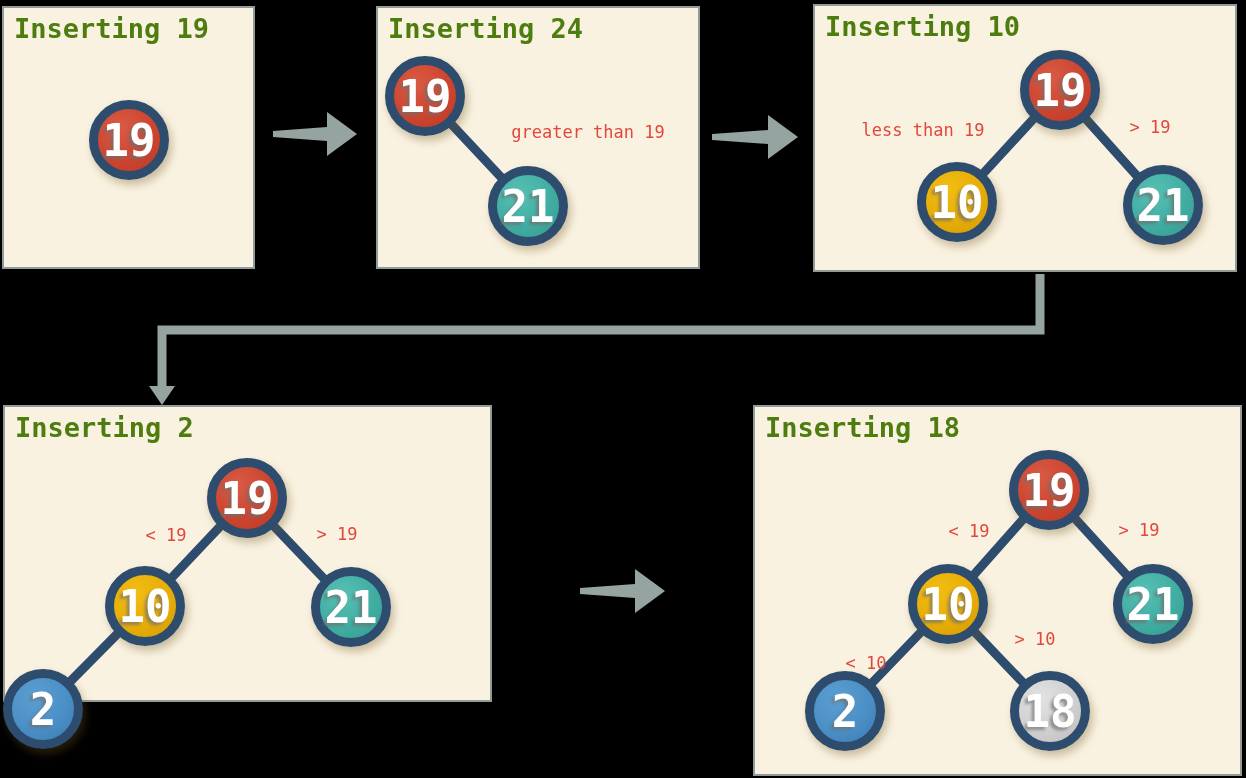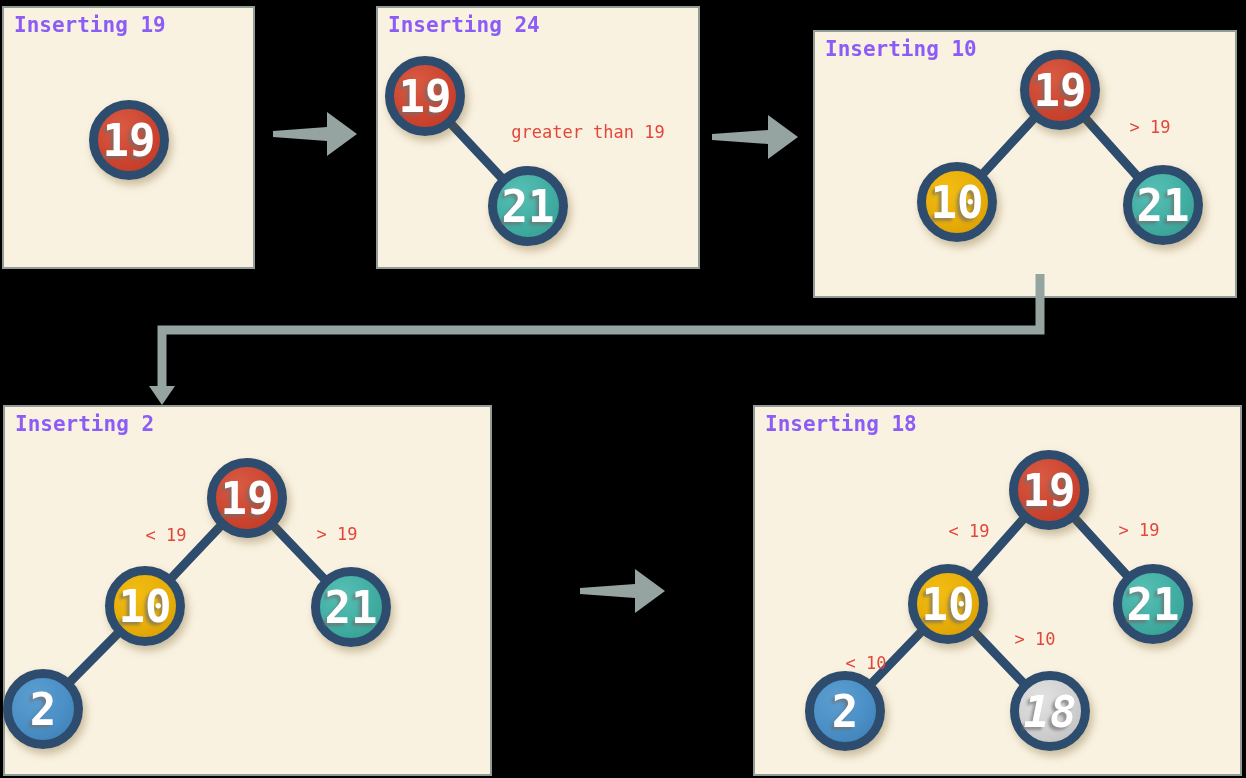--- a/index.html
+++ b/index.html
@@ -7,63 +7,63 @@
     position:relative; width:1246px; height:778px;
     background:#000; overflow:hidden;
     font-family:"DejaVu Sans Mono", monospace;
   }
   .panel {
     position:absolute; background:#faf2e1;
     border:2px solid #919c99; box-sizing:border-box;
   }
   .panel-title {
     position:absolute; left:10px; top:5px;
-    font-weight:bold; font-size:21px; letter-spacing:0px;
-    color:#8b5cf6; white-space:nowrap;
+    font-weight:bold; font-size:27px; letter-spacing:0px;
+    color:#4d7c0f; white-space:nowrap;
   }
   #overlay { position:absolute; left:0; top:0; z-index:2; }
   .node {
     position:absolute; z-index:3; box-sizing:border-box;
     width:80px; height:80px; border-radius:50%;
     border:9px solid #2d4c6e;
     display:flex; align-items:center; justify-content:center;
     color:#fff; font-weight:bold; font-size:44px;
     font-family:"DejaVu Sans Mono", monospace;
     text-shadow:-3px 3px 3px rgba(110,110,110,0.65);
     box-shadow:3px 5px 8px rgba(110,85,30,0.35);
   }
   .node-red    { background:radial-gradient(circle at 36% 30%, #d95b44 0%, #cc4530 55%, #bc3823 100%); }
   .node-teal   { background:radial-gradient(circle at 36% 30%, #57c0b5 0%, #41ada2 55%, #349a8e 100%); }
   .node-yellow { background:radial-gradient(circle at 36% 30%, #f2bd13 0%, #e7ad08 55%, #d49a02 100%); }
   .node-blue   { background:radial-gradient(circle at 36% 30%, #5c9ed0 0%, #4a8fc6 55%, #3a7cb1 100%); }
-  .node-gray   { background:radial-gradient(circle at 36% 30%, #e2e2e2 0%, #d0d0d0 55%, #bcbcbc 100%);font-style:italic; }
+  .node-gray   { background:radial-gradient(circle at 36% 30%, #e2e2e2 0%, #d0d0d0 55%, #bcbcbc 100%); }
   .edge-label {
     position:absolute; z-index:3; transform:translate(-50%,-50%);
     font-size:17px; color:#e2473b; white-space:nowrap;
     font-family:"DejaVu Sans Mono", monospace;
   }
 </style>
 </head>
 <body>
 
 <div id="canvas">
 
   <div class="panel" style="left:2px;  top:6px;   width:253px; height:263px;">
     <div class="panel-title">Inserting 19</div>
   </div>
 
   <div class="panel" style="left:376px; top:6px;  width:324px; height:263px;">
     <div class="panel-title">Inserting 24</div>
   </div>
 
-  <div class="panel" style="left:813px; top:4px;  width:424px; height:268px;margin-top:26px;">
+  <div class="panel" style="left:813px; top:4px;  width:424px; height:268px;">
     <div class="panel-title">Inserting 10</div>
   </div>
 
-  <div class="panel" style="left:3px;  top:405px; width:489px; height:371px;">
+  <div class="panel" style="left:3px;  top:405px; width:489px; height:297px;">
     <div class="panel-title">Inserting 2</div>
   </div>
 
   <div class="panel" style="left:753px; top:405px; width:489px; height:371px;">
     <div class="panel-title">Inserting 18</div>
   </div>
 
   <svg id="overlay" width="1246" height="778">
       <line x1="425" y1="96" x2="528" y2="206" stroke="#2d4c6e" stroke-width="9" stroke-linecap="round"></line>
       <line x1="1060" y1="90" x2="957" y2="202" stroke="#2d4c6e" stroke-width="9" stroke-linecap="round"></line>
@@ -82,20 +82,21 @@
       <polygon points="580,588 635,584 635,569 665,591 635,613 635,598 580,594" fill="#95a4a1"></polygon>
     </svg>
 
 <div class="node node-red" style="left: 89px; top: 100px;">19</div>
     <div class="node node-red" style="left: 385px; top: 56px;">19</div>
     <div class="node node-teal" style="left: 488px; top: 166px;">21</div>
     <div class="edge-label" style="left: 588px; top: 132px;">greater than 19</div>
     <div class="node node-red" style="left: 1020px; top: 50px;">19</div>
     <div class="node node-yellow" style="left: 917px; top: 162px;">10</div>
     <div class="node node-teal" style="left: 1123px; top: 165px;">21</div>
+    <div class="edge-label" style="left: 923px; top: 130px;">less than 19</div>
     <div class="edge-label" style="left: 1150px; top: 127px;">&gt; 19</div>
     <div class="node node-red" style="left: 207px; top: 458px;">19</div>
     <div class="node node-yellow" style="left: 105px; top: 566px;">10</div>
     <div class="node node-teal" style="left: 311px; top: 567px;">21</div>
     <div class="node node-blue" style="left: 3px; top: 669px;">2</div>
     <div class="edge-label" style="left: 166px; top: 535px;">&lt; 19</div>
     <div class="edge-label" style="left: 337px; top: 534px;">&gt; 19</div>
     <div class="node node-red" style="left: 1009px; top: 450px;">19</div>
     <div class="node node-yellow" style="left: 908px; top: 564px;">10</div>
     <div class="node node-teal" style="left: 1113px; top: 564px;">21</div>

